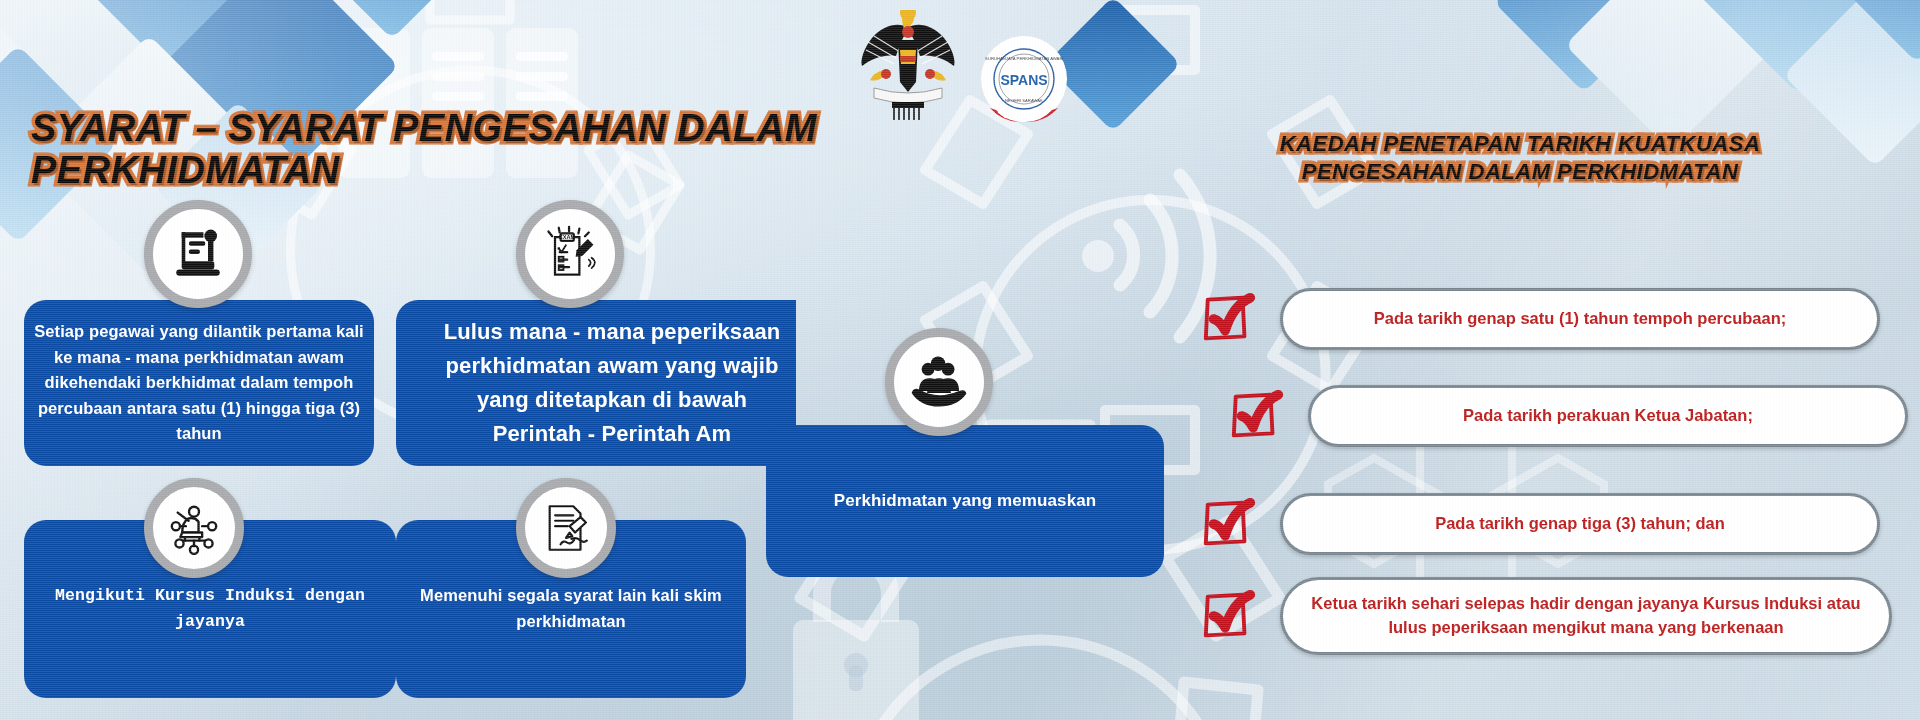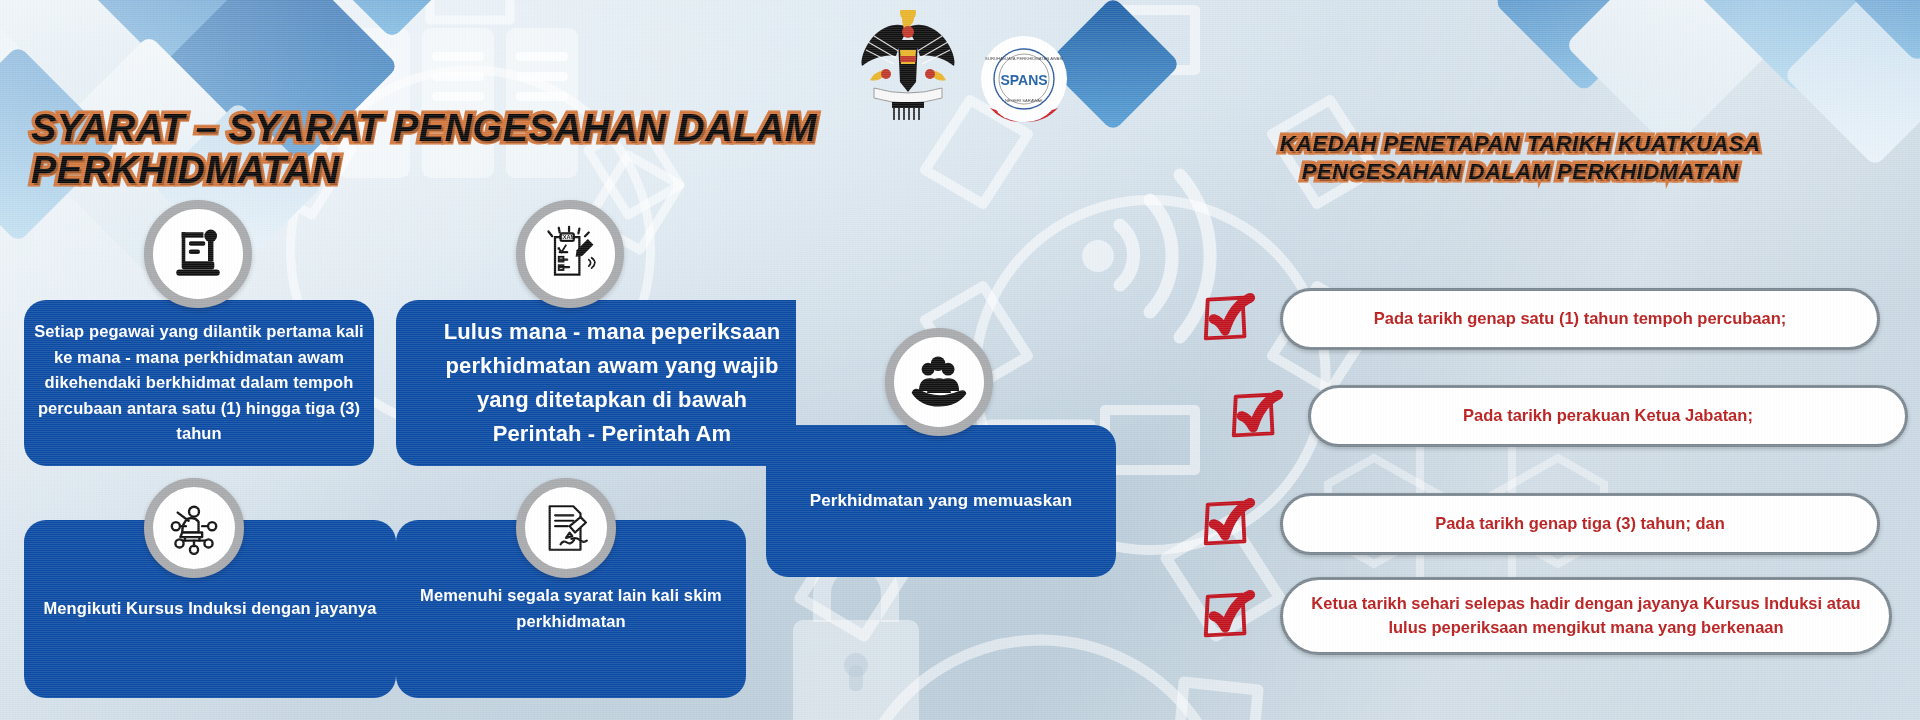--- a/index.html
+++ b/index.html
@@ -72,24 +72,24 @@
     line-height:1.55;
     letter-spacing:.1px;
   }
   .card span{display:block;padding:0 10px;}
 
   #card-1{left:24px;top:300px;width:350px;height:166px;font-size:16.5px;
           border-radius:22px 22px 22px 22px;text-align:center;}
   #card-2{left:396px;top:300px;width:400px;height:166px;font-size:22px;
           border-radius:22px 0 22px 22px;padding-left:32px;}
   #card-3{left:24px;top:520px;width:372px;height:178px;font-size:16.5px;
-          border-radius:22px 22px 22px 22px;}
+          border-radius:22px 22px 22px 22px;font-family:Liberation Mono, monospace;}
   #card-4{left:396px;top:520px;width:350px;height:178px;font-size:16.5px;
           border-radius:22px 22px 22px 22px;}
-  #card-5{left:766px;top:425px;width:350px;height:152px;font-size:17px;
+  #card-5{left:766px;top:425px;width:398px;height:152px;font-size:17px;
           border-radius:22px 22px 22px 22px;}
 
   
   .badge{
     position:absolute;border-radius:50%;
     background:#ffffff;
     border:9px solid #a7a9ac;
     box-sizing:border-box;
     display:flex;align-items:center;justify-content:center;
     box-shadow:0 2px 5px rgba(0,0,0,.18);

